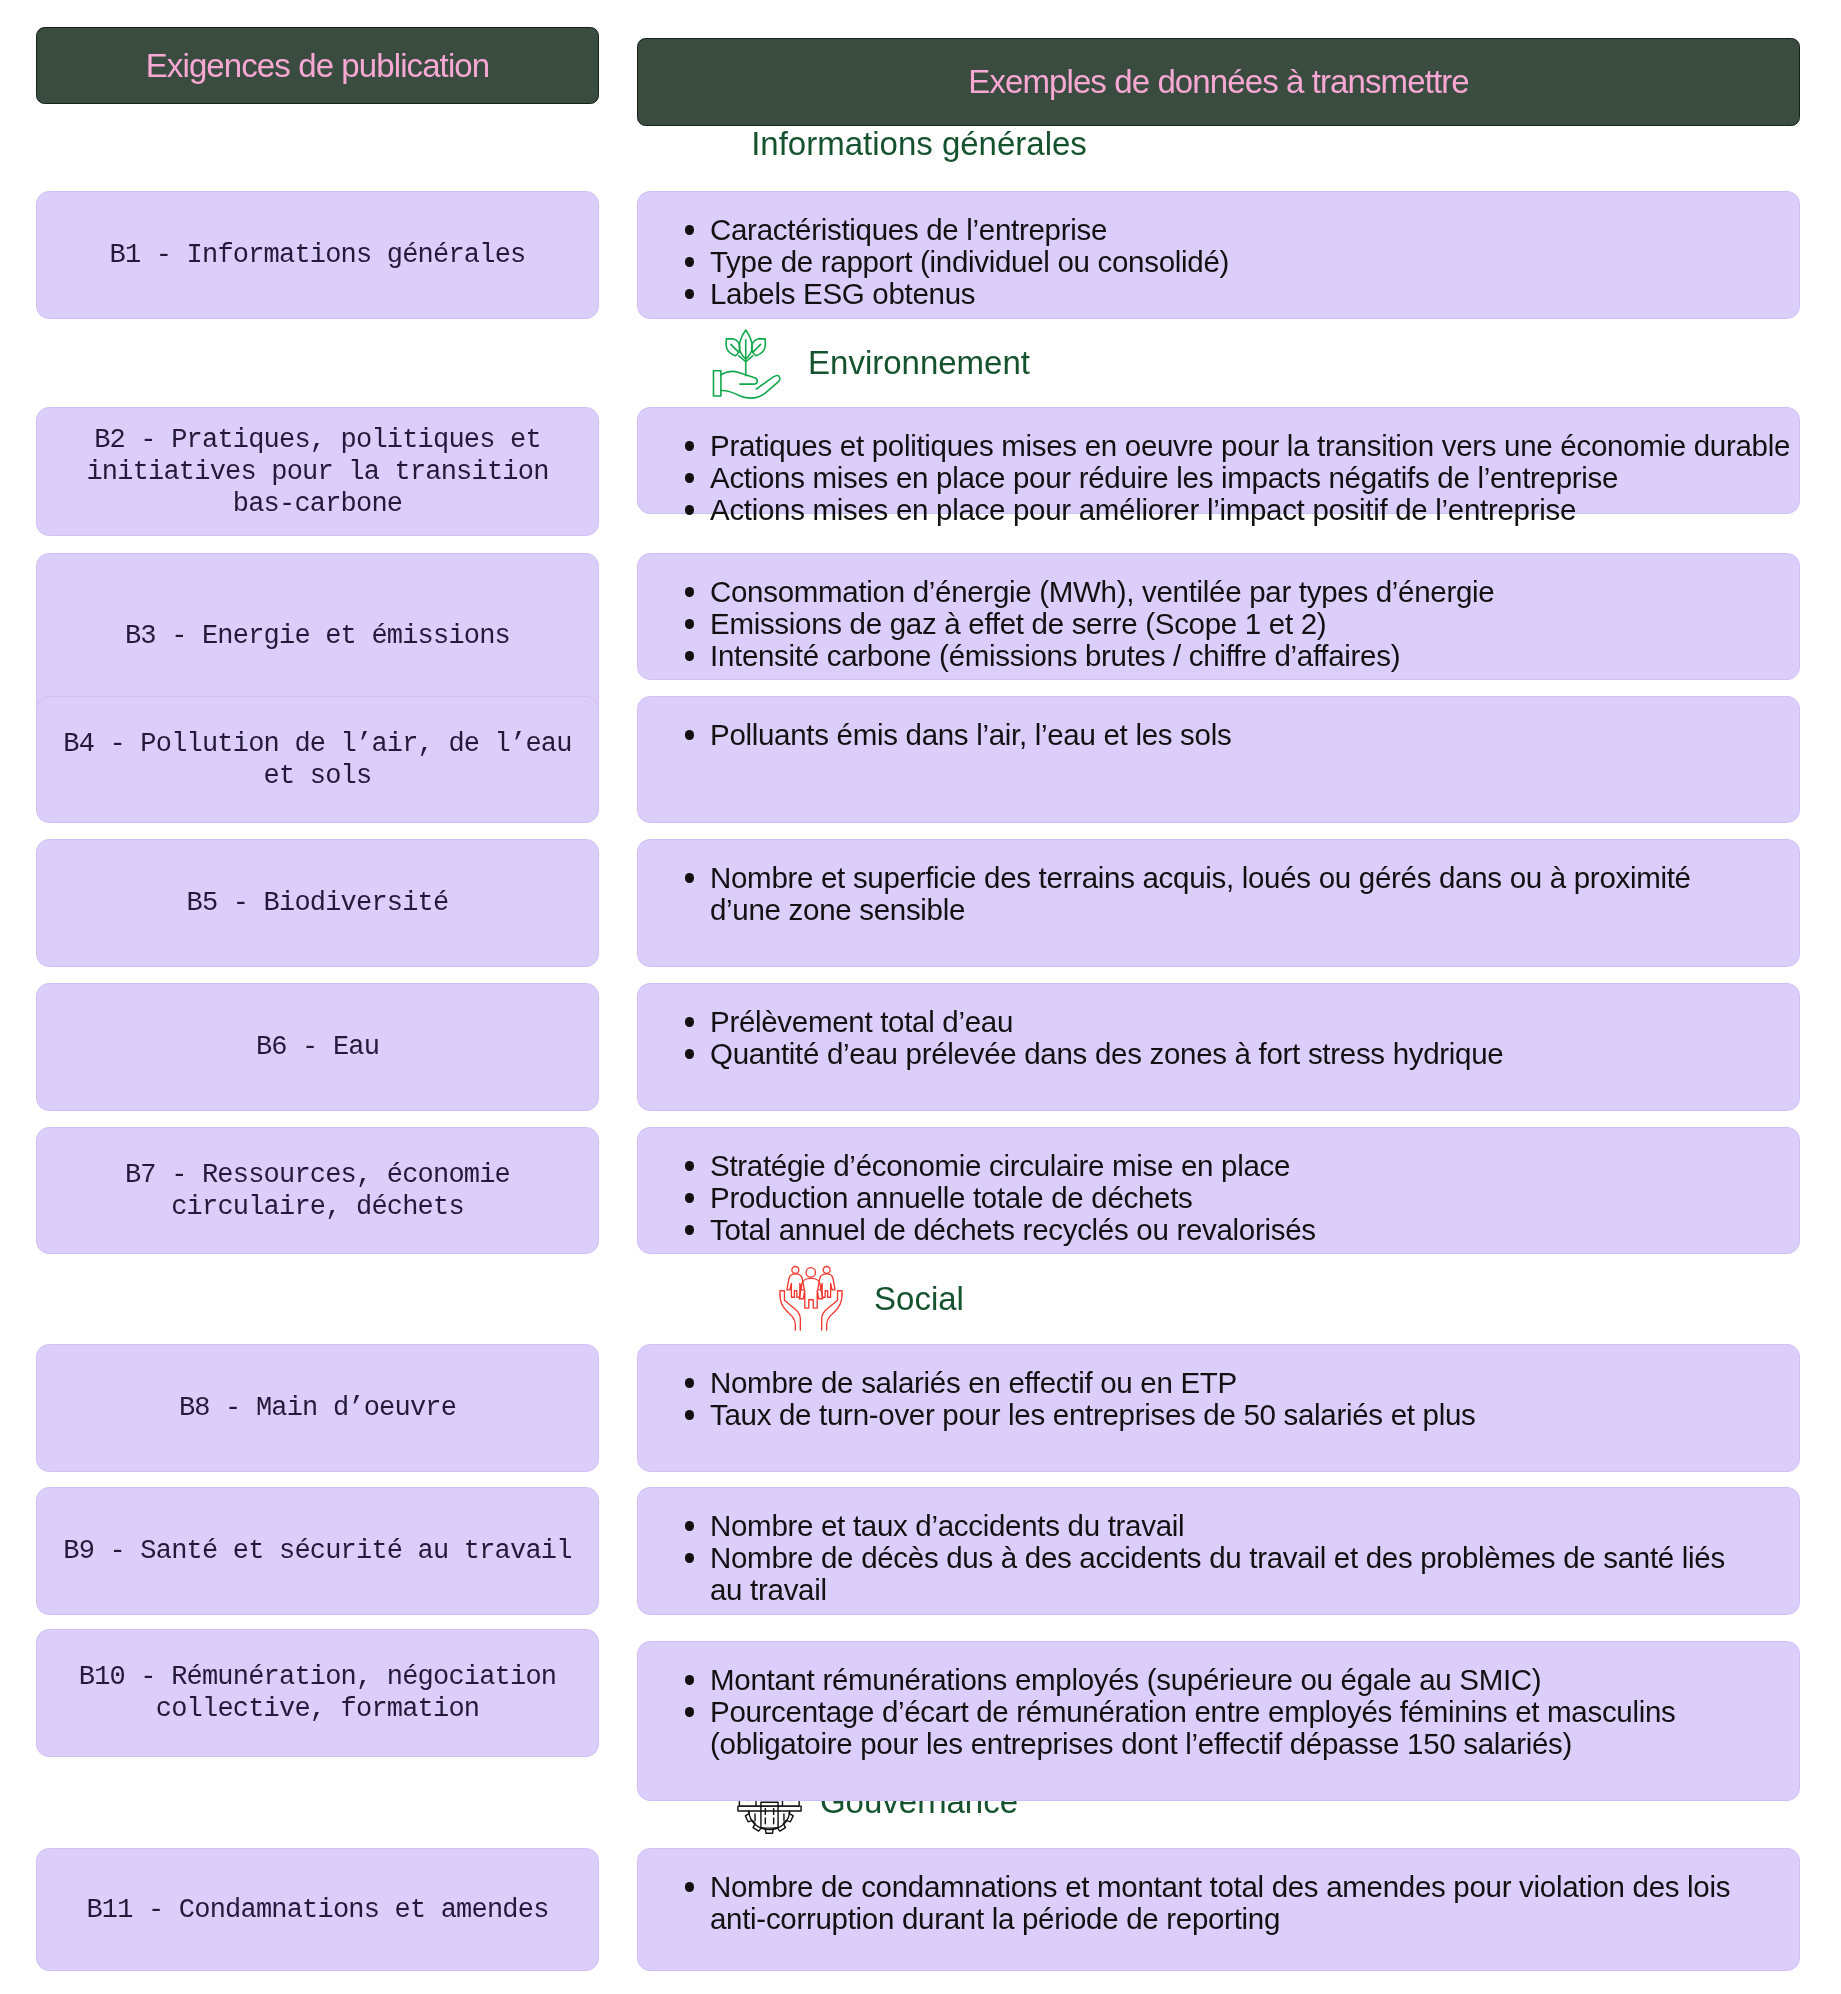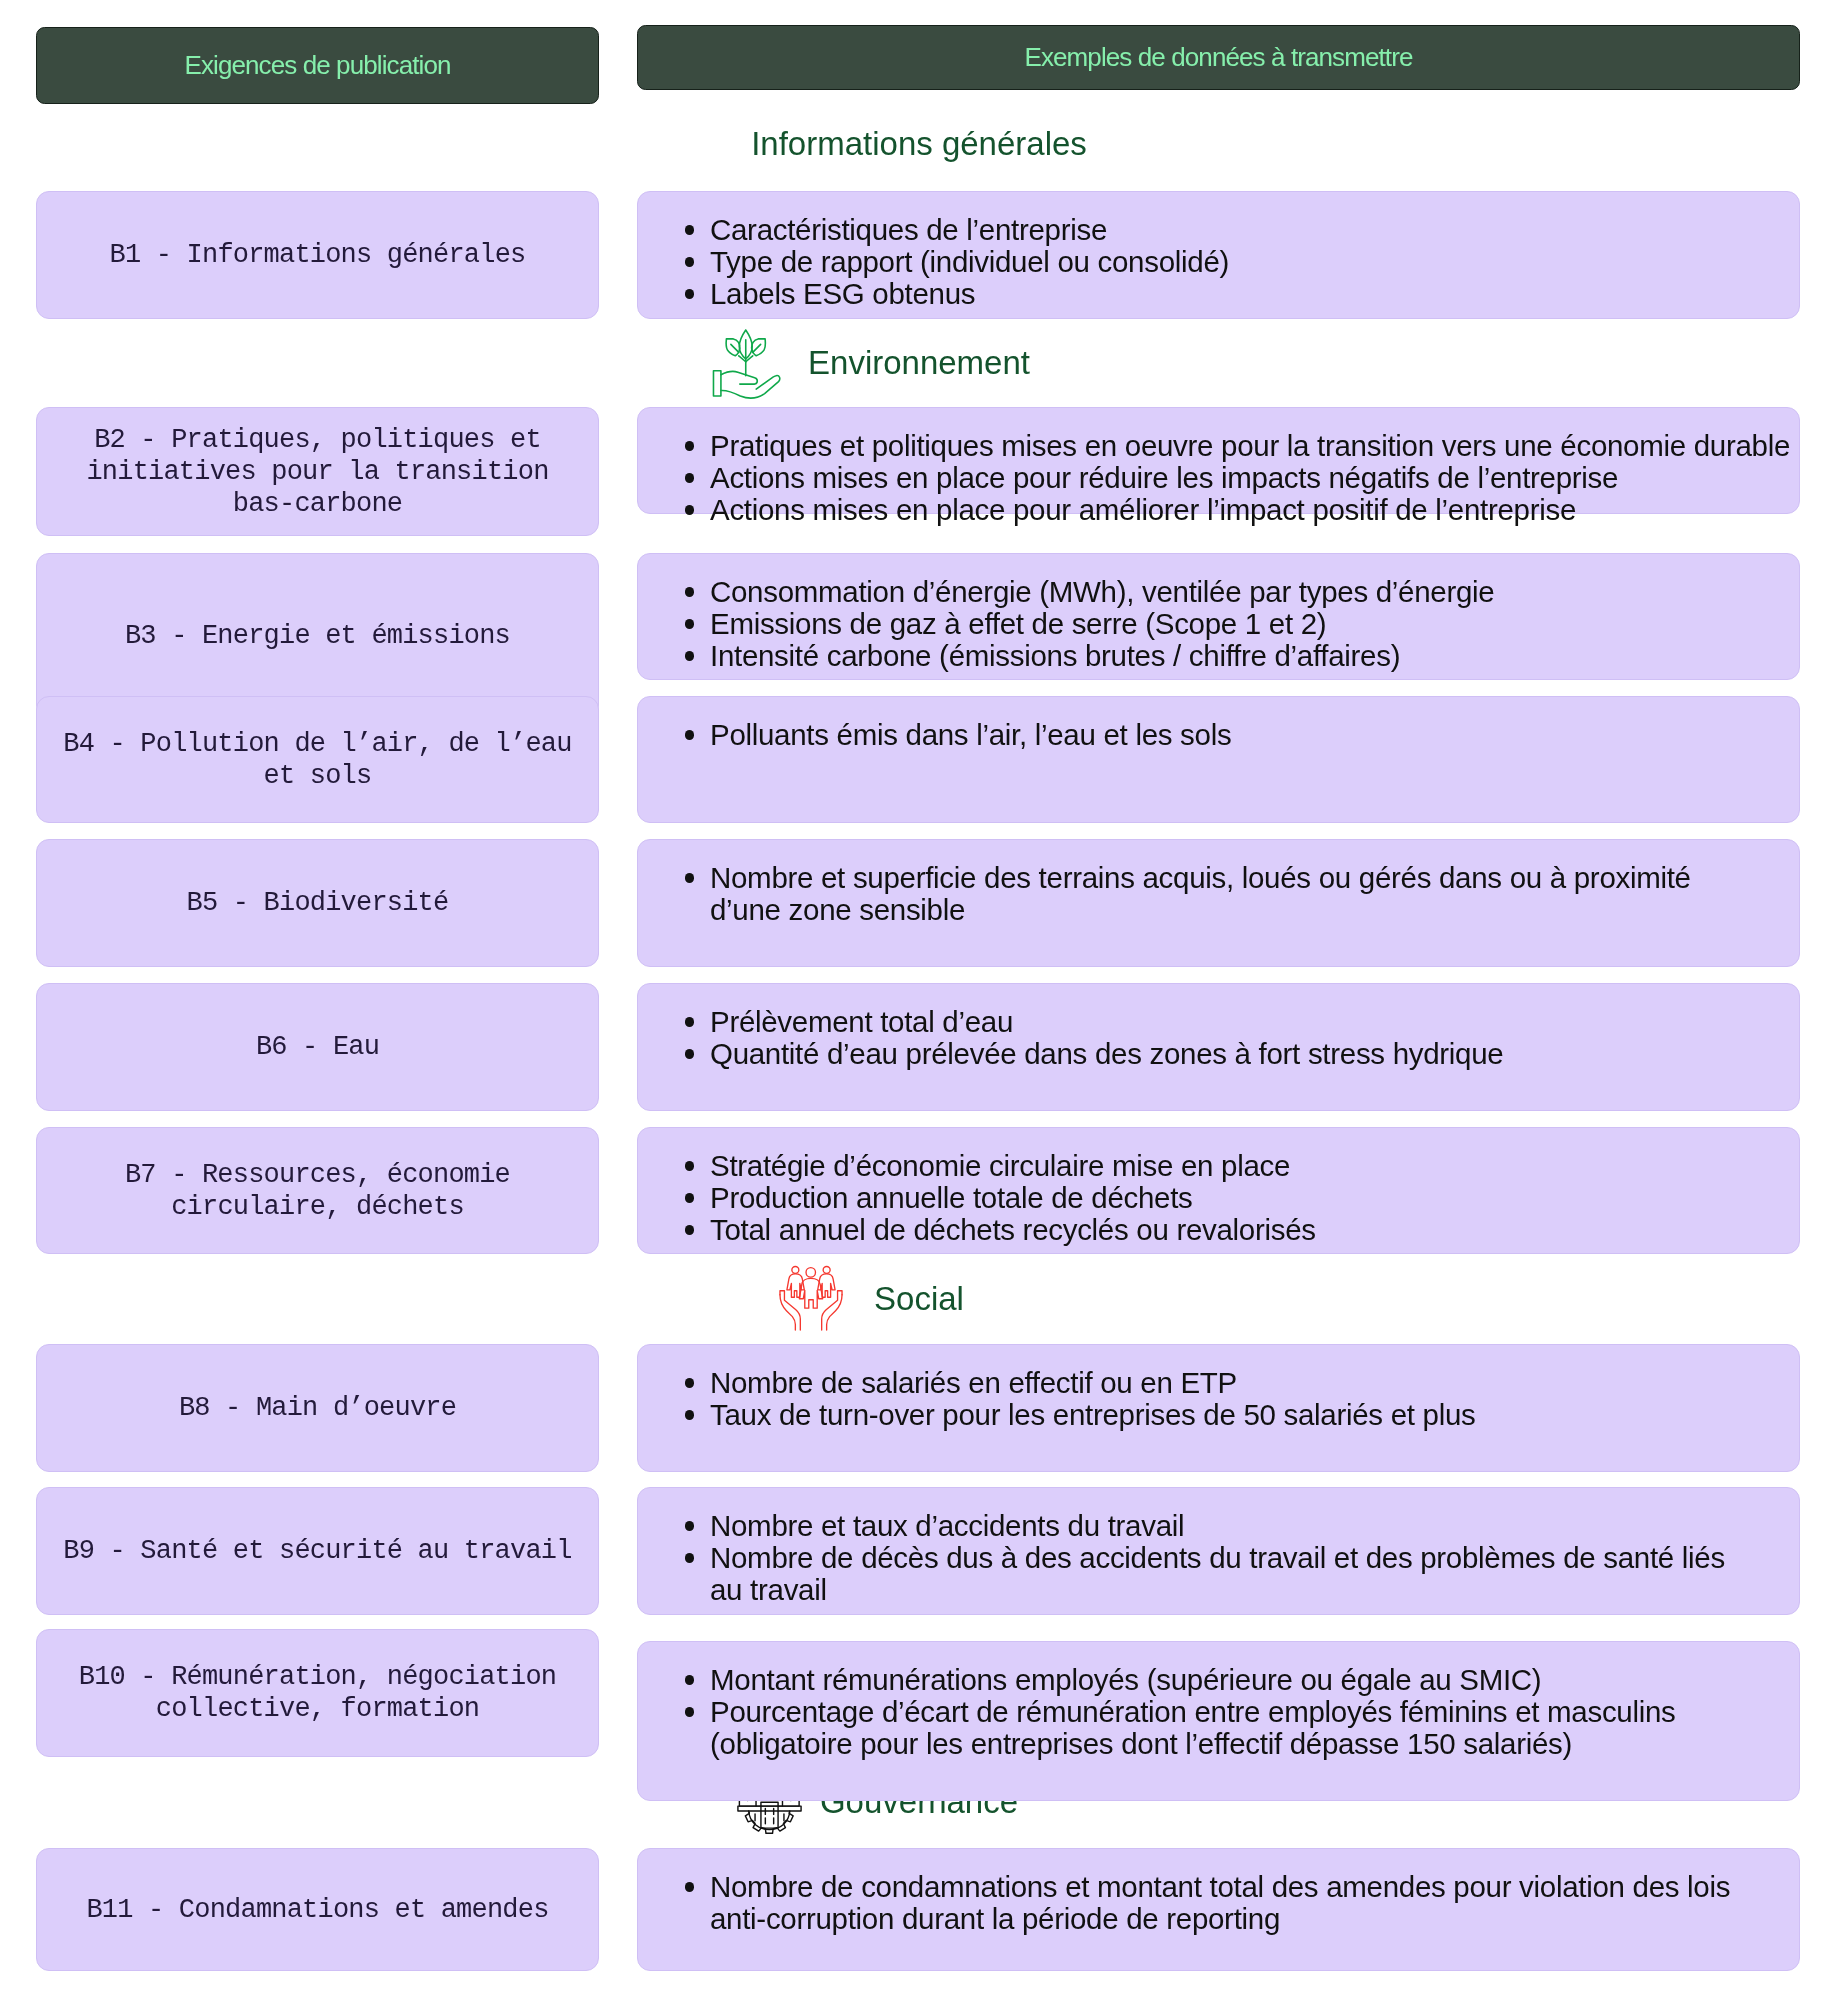--- a/index.html
+++ b/index.html
@@ -1,20 +1,20 @@
 <!DOCTYPE html>
 <html style="font-size:7.7px"><head>
 <meta charset="utf-8">
 <title>Exigences de publication</title>
 <style>
 html,body{margin:0;padding:0;}
 body{width:1842px;height:1995px;background:#ffffff;font-family:"Liberation Sans",sans-serif;position:relative;overflow:hidden;}
-.hdr{position:absolute;background:#3a4b40;border:0.5px solid #16211a;box-sizing:border-box;border-radius:8.6px;color:#86efac;display:flex;align-items:center;justify-content:center;font-size:26px;letter-spacing:-0.9px;}
+.hdr{position:absolute;background:#3a4b40;border:0.5px solid #16211a;box-sizing:border-box;border-radius:8.6px;color:#f9a8d4;display:flex;align-items:center;justify-content:center;font-size:33px;letter-spacing:-0.9px;}
 #hdr-left{left:36px;top:27px;width:563px;height:77px;}
-#hdr-right{left:637px;top:25px;width:1163px;height:65px;}
+#hdr-right{left:637px;top:38px;width:1163px;height:88px;}
 .lbl{position:absolute;background:#dccefb;border:0.5px solid #cfbff5;border-radius:13px;color:#231a3a;display:flex;align-items:center;justify-content:center;text-align:center;font-size:27px;line-height:32px;letter-spacing:-0.8px;left:36px;width:563px;padding:0 14.4px;box-sizing:border-box;font-family:Liberation Mono, monospace;}
 .exm{position:absolute;background:#dccefb;border:0.5px solid #cfbff5;border-radius:13px;left:637px;width:1163px;box-sizing:border-box;padding:22px 0 12px 51px;}
 .exm ul{margin:0;padding:0;list-style:none;}
 .exm li{position:relative;color:#111111;font-size:29.5px;line-height:32px;letter-spacing:-0.3px;padding-left:21px;padding-right:4.8px;}
 .exm li:before{content:"";position:absolute;left:-4.3px;top:11px;width:9.6px;height:9.6px;border-radius:50%;background:#111111;}
 .sect{position:absolute;color:#14532d;font-size:33px;white-space:nowrap;height:72px;left:919px;display:flex;align-items:center;}
 .sect .stxt{position:relative;transform:translateX(-50%);}
 .sect .ico{position:absolute;display:block;}
 .sect .ico svg{width:100%;height:100%;display:block;}
 </style>

